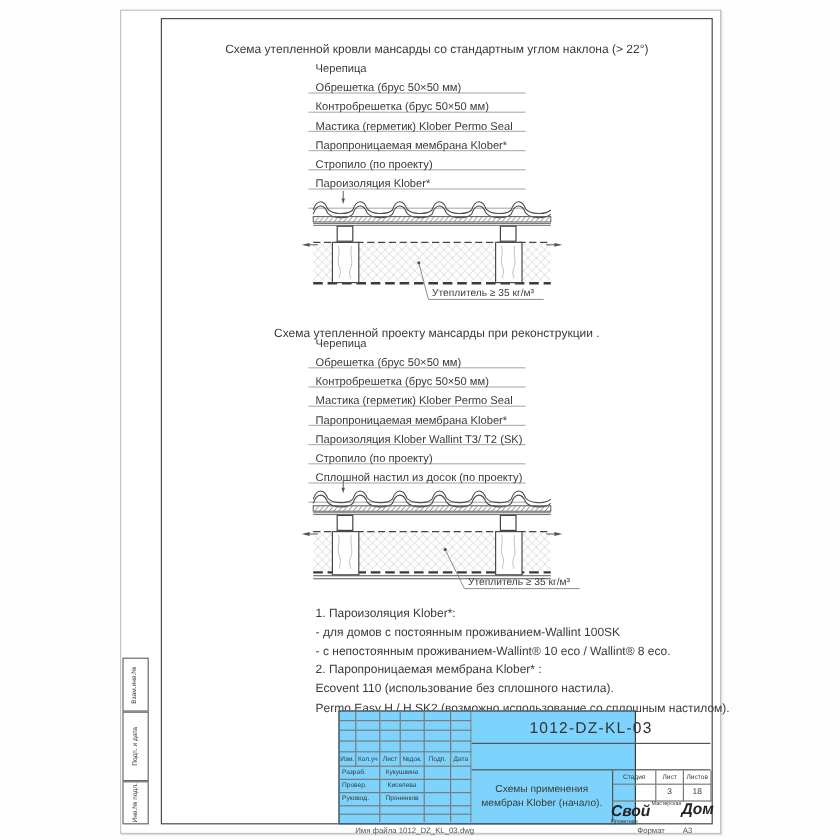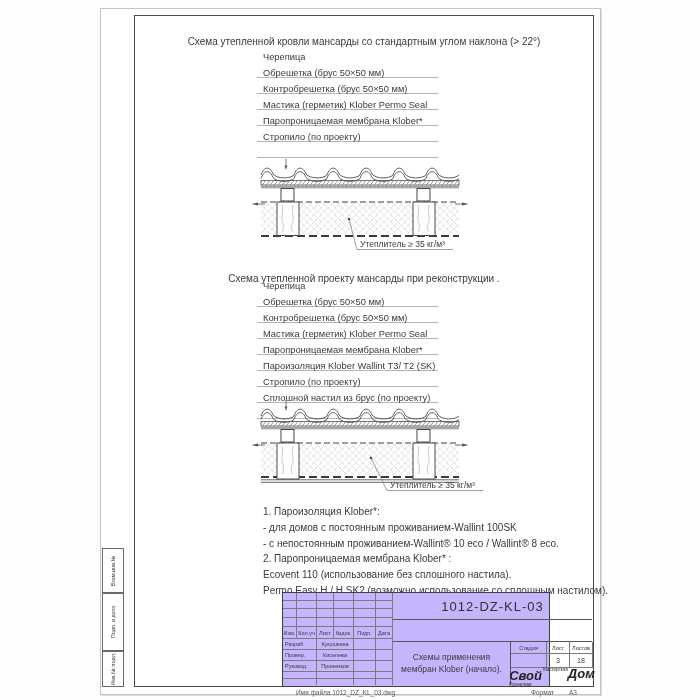--- a/index.html
+++ b/index.html
@@ -26,22 +26,22 @@
     font-size: 9.3px; color: #3a3a3a; padding-left: 6px; padding-bottom: 15px;
     display: flex; align-items: flex-end; white-space: nowrap; overflow: visible;
   }
   .diag { position: absolute; left: 150px; }
   svg text { font-family: "Liberation Sans", sans-serif; }
   .notes { position: absolute; left: 162px; top: 497px; }
   .note-line { height: 15.8px; font-size: 10px; white-space: nowrap; }
 
   
   .title-block {
-    position: absolute; left: 181px; top: 583px; width: 268px; height: 95px;
-    border: 1.5px solid #3f3f3f; background: #c4b5fd;
+    position: absolute; left: 181px; top: 583px; width: 248px; height: 95px;
+    border: 1.5px solid #3f3f3f; background: #7dd3fc;
   }
   .tb-grid {
     position: absolute; left: 0; top: 0; width: 110px; height: 92px;
     display: grid; overflow: hidden;
     grid-template-columns: 14px 20px 17px 20px 22px 17px;
     grid-template-rows: 8px 8px 9px 9px 12px 11px 11px 11px 7px 7px;
   }
   .tb-grid > div {
     border-right: 1px solid #7a7a7a; border-bottom: 1px solid #7a7a7a;
     font-size: 5.5px; display: flex; align-items: center; justify-content: center;
@@ -100,20 +100,21 @@
   <div class="frame"></div>
 
   <div class="h-title" style="top:27px">Схема утепленной кровли мансарды со стандартным углом наклона (&gt; 22°)</div>
   <div class="layer-list" style="top:53px">
     <div class="layer-item">Черепица</div>
     <div class="layer-item">Обрешетка (брус 50×50 мм)</div>
     <div class="layer-item">Контробрешетка  (брус 50×50 мм)</div>
     <div class="layer-item">Мастика (герметик) Klober  Permo Seal</div>
     <div class="layer-item">Паропроницаемая мембрана Klober*</div>
     <div class="layer-item">Стропило (по проекту)</div>
+    <div class="layer-item">Пароизоляция Klober*</div>
   </div>
 
   <svg class="diag" style="top:150px" width="300" height="97" viewBox="0 0 300 97">
     <defs>
       <pattern id="bh1" width="4" height="5" patternUnits="userSpaceOnUse">
         <path d="M0,5 L4,0" stroke="#666" stroke-width="0.7" fill="none"></path>
       </pattern>
       <pattern id="ih1" width="7" height="7" patternUnits="userSpaceOnUse">
         <path d="M0,7 L7,0 M0,0 L7,7" stroke="#d2d2d2" stroke-width="0.6" fill="none"></path>
       </pattern>
@@ -161,21 +162,21 @@
 
   <div class="h-title" style="top:264px">Схема утепленной проекту мансарды при реконструкции .</div>
   <div class="layer-list" style="top:282px">
     <div class="layer-item">Черепица</div>
     <div class="layer-item">Обрешетка (брус 50×50 мм)</div>
     <div class="layer-item">Контробрешетка  (брус 50×50 мм)</div>
     <div class="layer-item">Мастика (герметик) Klober  Permo Seal</div>
     <div class="layer-item">Паропроницаемая мембрана Klober*</div>
     <div class="layer-item">Пароизоляция Klober Wallint T3/ T2 (SK)</div>
     <div class="layer-item">Стропило (по проекту)</div>
-    <div class="layer-item">Сплошной настил из брус (по проекту)</div>
+    <div class="layer-item">Сплошной настил из досок (по проекту)</div>
   </div>
 
   <svg class="diag" style="top:391px" width="300" height="97" viewBox="0 0 300 97">
     <defs>
       <pattern id="bh2" width="4" height="5" patternUnits="userSpaceOnUse">
         <path d="M0,5 L4,0" stroke="#666" stroke-width="0.7" fill="none"></path>
       </pattern>
       <pattern id="ih2" width="7" height="7" patternUnits="userSpaceOnUse">
         <path d="M0,7 L7,0 M0,0 L7,7" stroke="#d2d2d2" stroke-width="0.6" fill="none"></path>
       </pattern>

